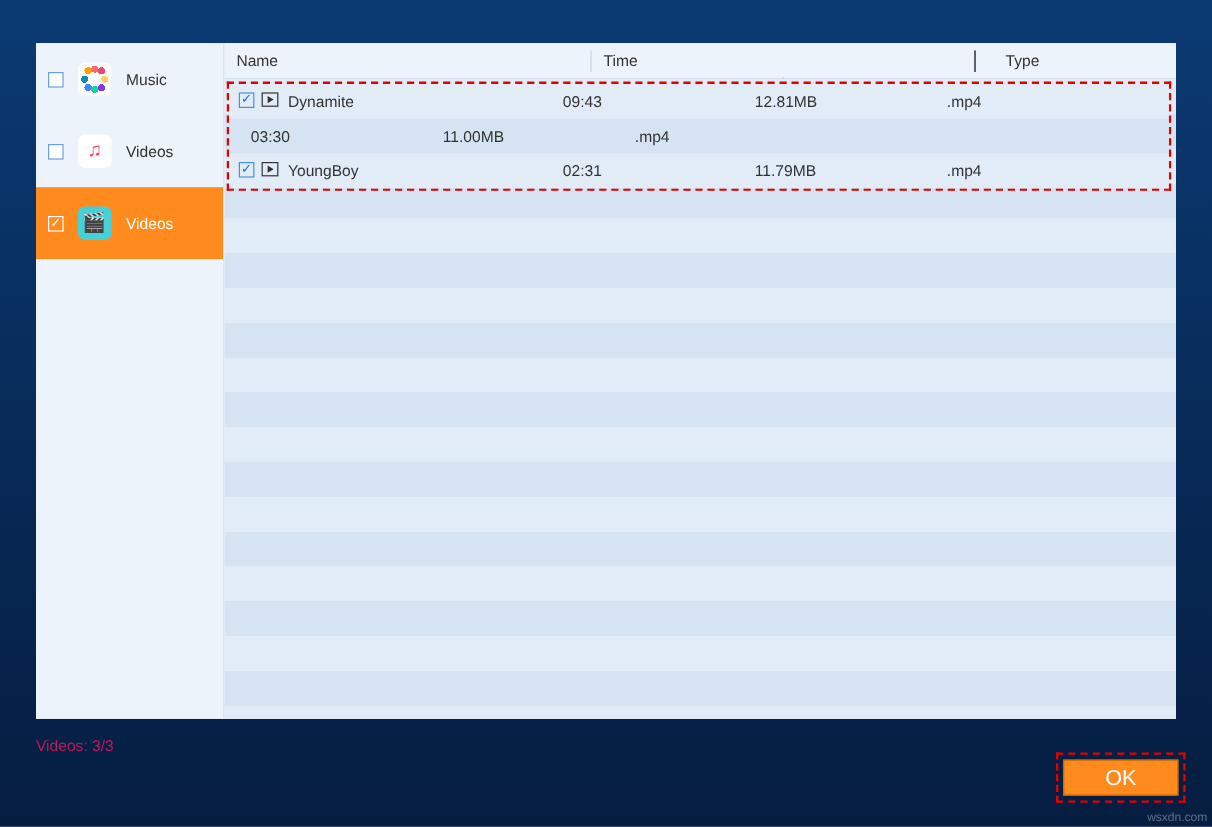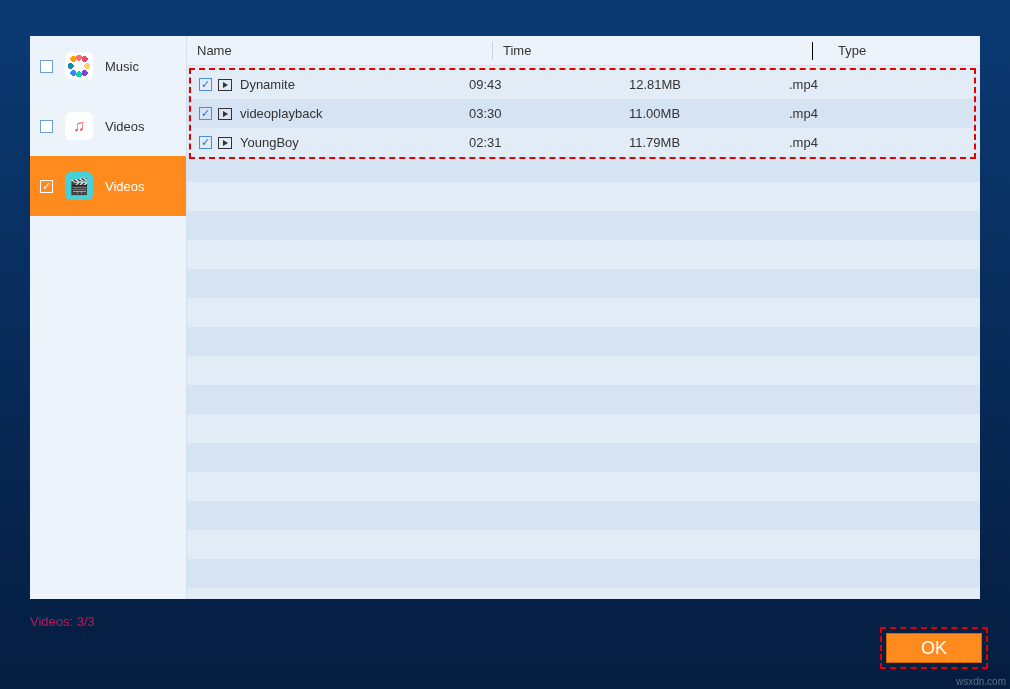--- a/index.html
+++ b/index.html
@@ -139,21 +139,21 @@
       display: inline-block;
     }
     .video-glyph::after {
       content: "";
       position: absolute;
       left: 4px; top: 2px;
       border-left: 5px solid #333;
       border-top: 3px solid transparent;
       border-bottom: 3px solid transparent;
     }
-    .rc-name { flex: 0 0 260px; display:flex; align-items:center;}
+    .rc-name { flex: 0 0 260px; display:flex; align-items:flex-start;}
     .rc-time { flex: 0 0 160px; padding-left:10px;}
     .rc-size { flex: 0 0 160px; padding-left:10px;}
     .rc-type { flex: 1; padding-left:10px;}
     .status-bar {
       position: absolute;
       bottom: 60px;
       left: 30px;
       color: #be185d;
       font-size: 13px;
     }
@@ -231,25 +231,20 @@
           <div class="rc-name">
             <span class="row-check checked"></span>
             <span class="video-glyph"></span>
             <span>Dynamite</span>
           </div>
           <div class="rc-time">09:43</div>
           <div class="rc-size">12.81MB</div>
           <div class="rc-type">.mp4</div>
         </div>
         <div class="table-row" style="background:#d5e3f2;">
-          <div class="rc-name">
-            <span class="row-check checked"></span>
-            <span class="video-glyph"></span>
-            <span>videoplayback</span>
-          </div>
           <div class="rc-time">03:30</div>
           <div class="rc-size">11.00MB</div>
           <div class="rc-type">.mp4</div>
         </div>
         <div class="table-row" style="background:#e2ecf7;">
           <div class="rc-name">
             <span class="row-check checked"></span>
             <span class="video-glyph"></span>
             <span>YoungBoy</span>
           </div>

